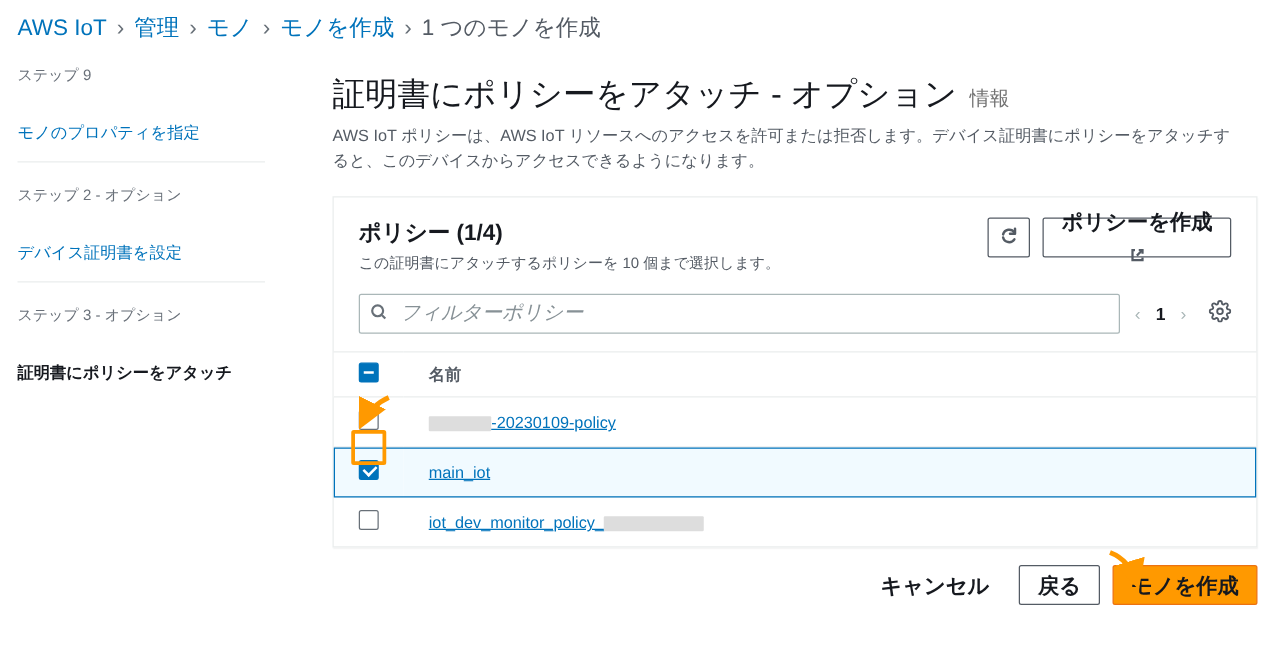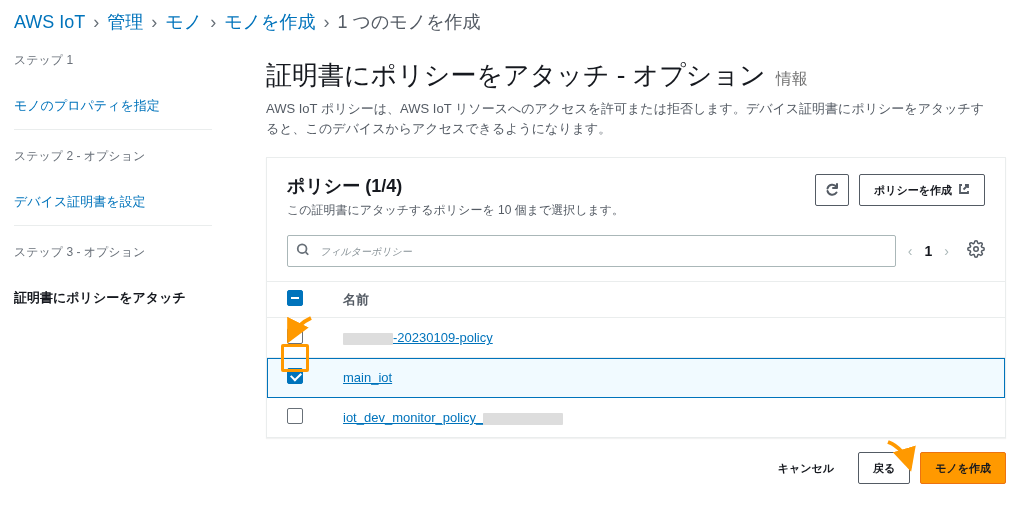--- a/index.html
+++ b/index.html
@@ -64,38 +64,39 @@
     padding: 16px 20px 10px;
   }
   .panel-title-wrap { display:flex; flex-direction:column; }
   .panel-title { font-size: 18px; font-weight: 700; }
   .panel-sub { font-size: 12px; color: #545b64; margin-top: 4px; }
   .panel-actions { display:flex; gap:10px; }
   .btn {
     display: inline-flex; align-items: center; justify-content: center;
     gap: 6px;
     border: 1px solid #545b64; background:#fff; color:#16191f;
-    font-size: 11px; font-weight: 700;
+    font-size: 17px; font-weight: 700;
     padding: 6px 14px; border-radius: 2px; cursor: pointer;
     height: 32px;
+    flex-direction: column;
   }
   .btn.icon-only { width: 34px; padding: 0; }
   .btn.primary { background: #ff9900; border-color:#ec7211; color:#16191f; }
 
   
   .filter-row {
     display:flex; align-items:center; gap:10px;
     padding: 6px 20px 14px;
   }
   .filter-input {
     flex:1; position:relative;
   }
   .filter-input input {
     width:100%; height:32px; border:1px solid #aab7b8; border-radius:2px;
-    padding: 0 10px 0 32px; font-size:10px; color:#1d4ed8;
+    padding: 0 10px 0 32px; font-size:16px; color:#1d4ed8;
   }
   .filter-input input::placeholder { color:#879196; font-style: italic; }
   .filter-input .search-icon {
     position:absolute; left:9px; top:50%; transform:translateY(-50%);
     color:#687078; font-size:13px;
   }
   .pager { display:flex; align-items:center; gap:10px; color:#687078; }
   .pager .page-num { color:#16191f; font-weight:700; }
   .pager .chev { cursor:default; color:#aab7b8; padding:0 2px;}
   .gear { color:#545b64; cursor:pointer; font-size:17px; padding-left:6px;}
@@ -168,21 +169,21 @@
   <span class="sep">›</span>
   <span class="crumb-link">モノを作成</span>
   <span class="sep">›</span>
   <span class="current">1 つのモノを作成</span>
 </nav>
 
 <div class="layout">
 
   <aside class="sidebar">
     <div class="step">
-      <div class="step-label">ステップ 1</div>
+      <div class="step-label">ステップ 9</div>
       <div class="step-title link">モノのプロパティを指定</div>
     </div>
     <div class="step">
       <div class="step-label">ステップ 2 - オプション</div>
       <div class="step-title link">デバイス証明書を設定</div>
     </div>
     <div class="step">
       <div class="step-label">ステップ 3 - オプション</div>
       <div class="step-title active">証明書にポリシーをアタッチ</div>
     </div>

